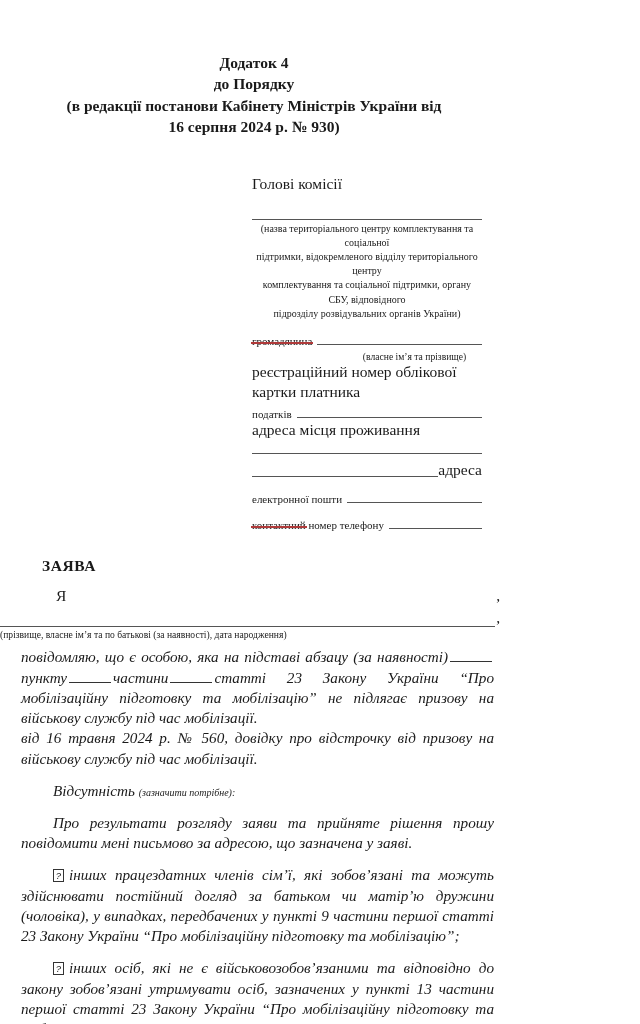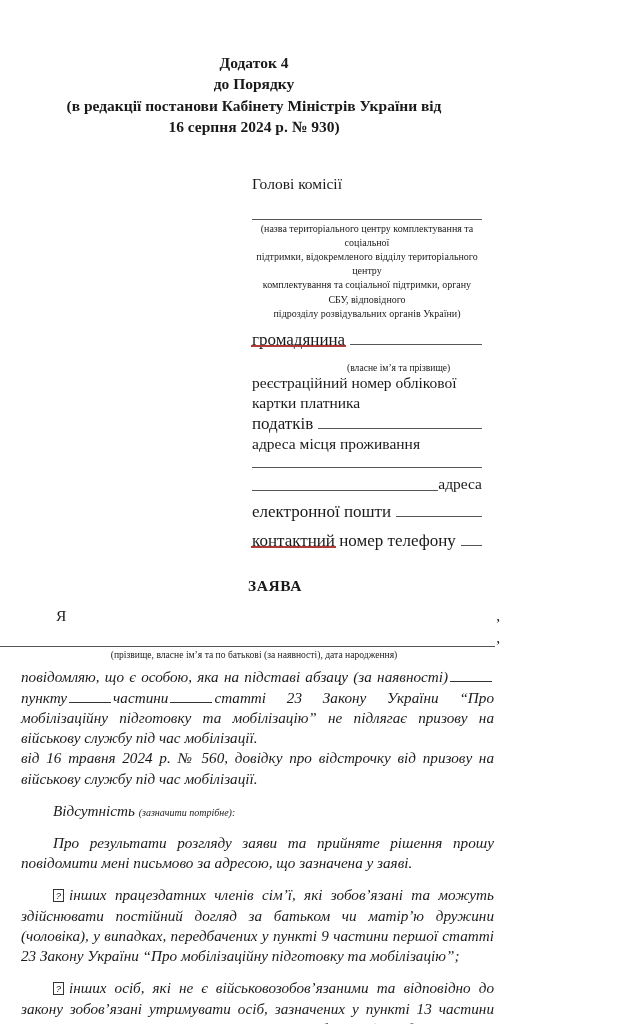--- a/index.html
+++ b/index.html
@@ -52,21 +52,21 @@
     text-align: center;
     font-size: 10px;
     line-height: 1.42;
     margin-top: 2px;
   }
   .caption-line { white-space: pre-wrap; }
 
   .field-row {
     display: flex;
     align-items: baseline;
-    font-size: 17px;
+    font-size: 11px;
     margin-top: 9px;
   }
   .field-label { white-space: pre; }
   .field-fill {
     flex: 1 1 auto;
     border-bottom: 1.1px solid #555;
     height: 14px;
     margin-left: 5px;
   }
   .strike {
@@ -76,23 +76,23 @@
   .strike::after {
     content: "";
     position: absolute;
     left: -1px;
     right: -1px;
     bottom: 3px;
     height: 2.2px;
     background: #b03a3a;
   }
   .caption-small {
-    text-align: left;
+    text-align: center;
     font-size: 9.6px;
-    margin-top: 12px;
+    margin-top: 4px;
   }
   .caption-indent { margin-left: 95px; }
 
   .block-label {
     font-size: 15.5px;
     line-height: 1.28;
   }
   .full-rule {
     border-bottom: 1.1px solid #555;
     height: 0;
@@ -106,21 +106,20 @@
   }
   .rule-with-tail .line {
     flex: 1 1 auto;
     border-bottom: 1.1px solid #555;
     height: 13px;
   }
   .rule-with-tail .tail { white-space: pre; }
 
   
   .zayava {
-    text-align: center;
     font-size: 15.5px;
     font-weight: bold;
     letter-spacing: 0.6px;
     margin-top: 26px;
     padding-left: 42px;
   }
 
   .ya-row {
     display: flex;
     align-items: flex-end;
@@ -145,21 +144,20 @@
     padding-right: 8px;
   }
   .wide-rule-row .line {
     flex: 1 1 auto;
     border-bottom: 1.1px solid #555;
     height: 13px;
   }
   .wide-rule-row .comma { white-space: pre; padding-left: 1px; }
 
   .caption-center {
-    text-align: center;
     font-size: 9.6px;
     margin-top: 2px;
   }
 
   
   .body {
     padding-left: 21px;
     padding-right: 14px;
     font-style: italic;
   }

